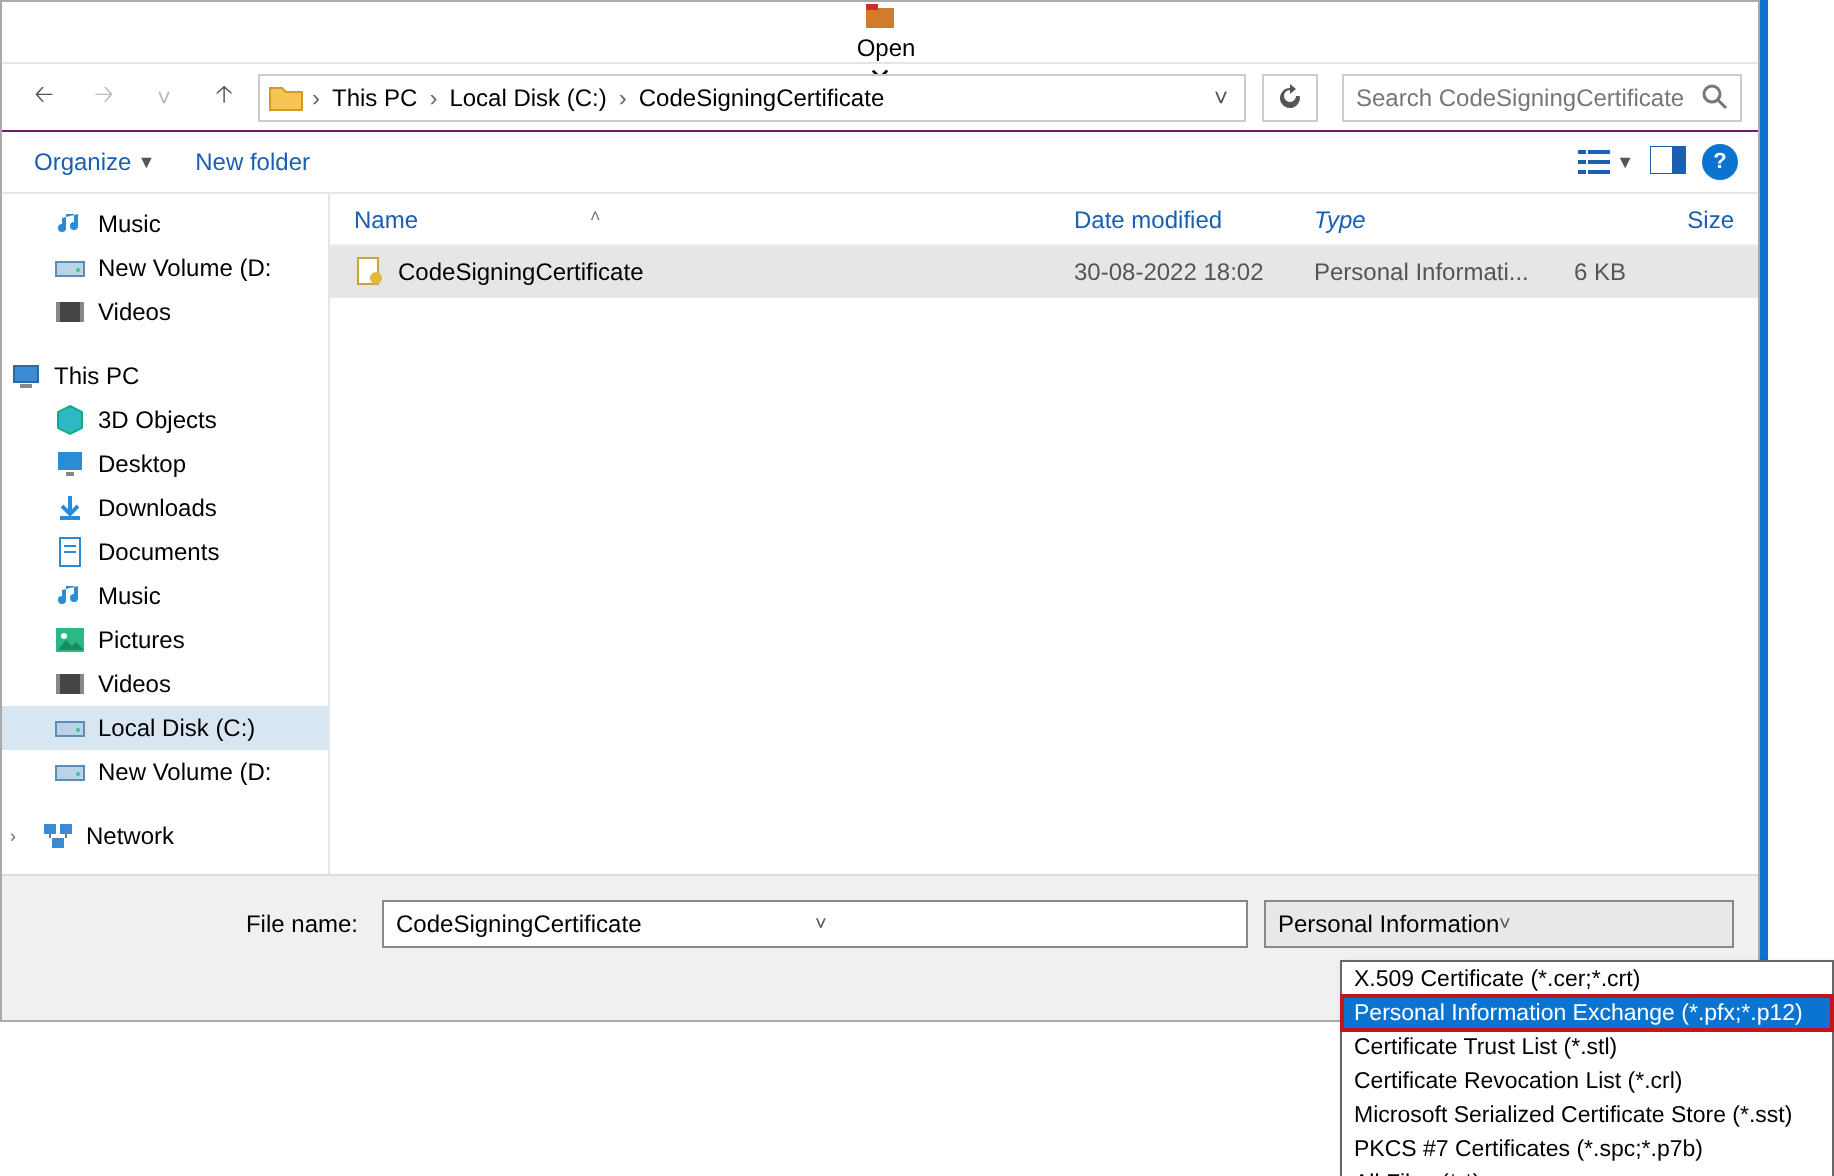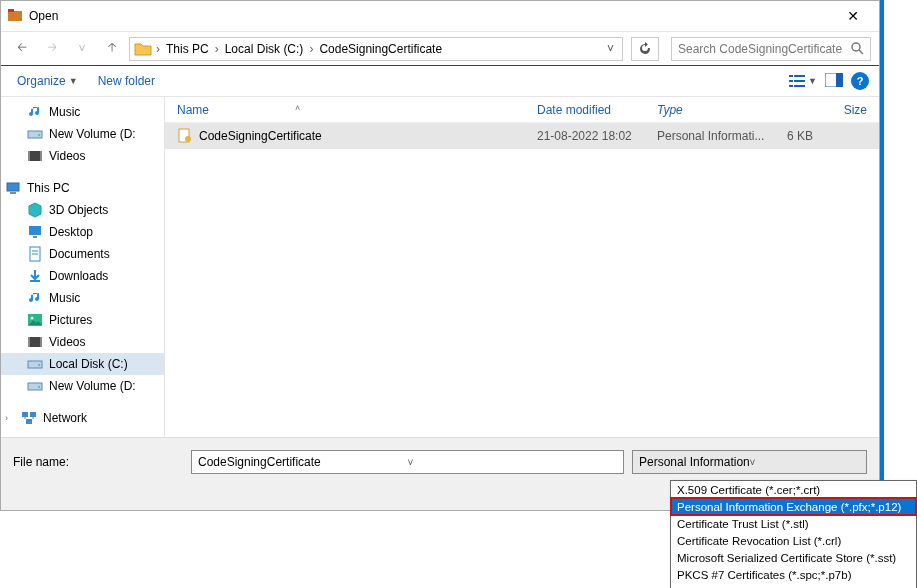--- a/index.html
+++ b/index.html
@@ -1,18 +1,18 @@
 <!DOCTYPE html>
 <html><head>
   <meta charset="utf-8">
   <style>
     * { margin:0; padding:0; box-sizing:border-box; font-family:"Segoe UI",Tahoma,sans-serif; font-size:12px; }
     body { width:917px; height:588px; background:#fff; position:relative; overflow:hidden; }
     .win { width:880px; border:1px solid #aaa; background:#fff; position:relative; }
-    .titlebar { height:30px; display:flex; align-items:center; padding:0 6px; }
+    .titlebar { height:30px; display:flex; align-items:center; padding:0 6px;flex-direction:column; }
     .tb-icon { width:16px; height:16px; display:inline-flex; align-items:center; justify-content:center; }
     .tb-title { margin-left:6px; flex:1; }
     .tb-close { width:40px; height:30px; display:flex; align-items:center; justify-content:center; font-size:14px; }
     .navrow { height:34px; display:flex; align-items:center; padding:0 8px; gap:4px; border-top:1px solid #e5e5e5; }
     .navbtn { width:26px; height:26px; display:flex; align-items:center; justify-content:center; color:#555; }
     .navbtn.dis { color:#bbb; }
     .addrbar { flex:1; display:flex; align-items:center; border:1px solid #ccc; height:24px; padding:0 4px; background:#fff; gap:2px; }
     .folder-ic { width:18px; height:16px; }
     .crumb { padding:0 2px; }
     .chev { color:#666; padding:0 2px; }
@@ -40,21 +40,21 @@
     .col-size { width:80px; text-align:right; }
     .sort-up { font-size:9px; color:#777; }
     .rows { flex:1; }
     .row { display:flex; align-items:center; height:26px; padding:0 12px; background:#e6e6e6; }
     .row .rn { flex:1; display:flex; align-items:center; gap:6px; }
     .row .rdate { width:120px; color:#555; }
     .row .rtype { width:130px; color:#555; white-space:nowrap; overflow:hidden; text-overflow:ellipsis; }
     .row .rsize { width:80px; text-align:left; color:#555; }
     .cert-ic { width:16px; height:16px; }
     .footer { background:#f0f0f0; border-top:1px solid #ddd; padding:12px 12px 36px 12px; display:flex; align-items:center; gap:8px; }
-    .fn-label { width:170px; padding-right:4px; }
+    .fn-label { width:170px; text-align:right; padding-right:4px; }
     .fn-input { flex:1; height:24px; border:1px solid #888; display:flex; align-items:center; padding:0 6px; background:#fff; }
     .fn-input span { flex:1; }
     .filter { width:235px; height:24px; border:1px solid #888; background:#e8e8e8; display:flex; align-items:center; padding:0 6px; font-size:11px; }
     .filter span { flex:1; white-space:nowrap; overflow:hidden; }
     .dropdown { position:absolute; right:0; top:480px; width:247px; border:1px solid #666; background:#fff; box-shadow:2px 2px 4px rgba(0,0,0,.2); }
     .dd-item { height:17px; padding:0 6px; display:flex; align-items:center; font-size:11.5px; white-space:nowrap; overflow:hidden; text-overflow:ellipsis; }
     .dd-item.sel { background:#0b74d1; color:#fff; outline:2px solid #c41616; outline-offset:-1px; position:relative; z-index:2;}
     .panesep { width:4px; height:100%; background:#0b74d1; position:absolute; right:33px; top:0; }
     .rightgap { width:33px; background:#fff; position:absolute; right:0; top:0; height:100%; }
   </style>
@@ -193,34 +193,34 @@
               <svg viewBox="0 0 16 16">
                 <rect x="2" y="2" width="12" height="9" fill="#2a8cd6"></rect>
                 <rect x="6" y="12" width="4" height="2" fill="#888"></rect>
               </svg>
             </span>
      <span class="lbl">Desktop</span>
           </div>
           <div class="tree-item " style="padding-left:26px;">
      <span class="ti-icon">
               <svg viewBox="0 0 16 16">
+                <path d="M8 2v8M4 7l4 4 4-4M3 13h10" stroke="#2a8cd6" fill="none" stroke-width="2"></path>
+              </svg>
+            </span>
+     <span class="lbl">Downloads</span>
+          </div>
+          <div class="tree-item " style="padding-left:26px;">
+     <span class="ti-icon">
+              <svg viewBox="0 0 16 16">
                 <rect x="3" y="1" width="10" height="14" fill="#fff" stroke="#2a8cd6"></rect>
                 <line x1="5" y1="5" x2="11" y2="5" stroke="#2a8cd6"></line>
                 <line x1="5" y1="8" x2="11" y2="8" stroke="#2a8cd6"></line>
               </svg>
             </span>
      <span class="lbl">Documents</span>
-          </div>
-          <div class="tree-item " style="padding-left:26px;">
-     <span class="ti-icon">
-              <svg viewBox="0 0 16 16">
-                <path d="M8 2v8M4 7l4 4 4-4M3 13h10" stroke="#2a8cd6" fill="none" stroke-width="2"></path>
-              </svg>
-            </span>
-     <span class="lbl">Downloads</span>
           </div>
           <div class="tree-item " style="padding-left:26px;">
      <span class="ti-icon">
               <svg viewBox="0 0 16 16">
                 <path d="M6 3v7a2 2 0 1 1-2-2V5l8-2v6a2 2 0 1 1-2-2V3z" fill="#2a8cd6"></path>
               </svg>
             </span>
      <span class="lbl">Music</span>
           </div>
           <div class="tree-item " style="padding-left:26px;">
@@ -288,21 +288,21 @@
       </div>
       <div class="rows" id="file-rows">
           <div class="row">
      <span class="rn">
               <span class="cert-ic"><svg viewBox="0 0 16 16">
                   <rect x="2" y="1" width="10" height="13" fill="#fff" stroke="#caa23a"></rect>
                   <circle cx="11" cy="11" r="3" fill="#e4b83e"></circle>
                 </svg></span>
               <span>CodeSigningCertificate</span>
             </span>
-     <span class="rdate">21-08-2022 18:02</span>
+     <span class="rdate">30-08-2022 18:02</span>
      <span class="rtype">Personal Informati...</span>
      <span class="rsize">6 KB</span>
           </div>
         </div>
     </div>
   </div>
 
   <div class="footer">
     <span class="fn-label">File name:</span>
     <div class="fn-input">

